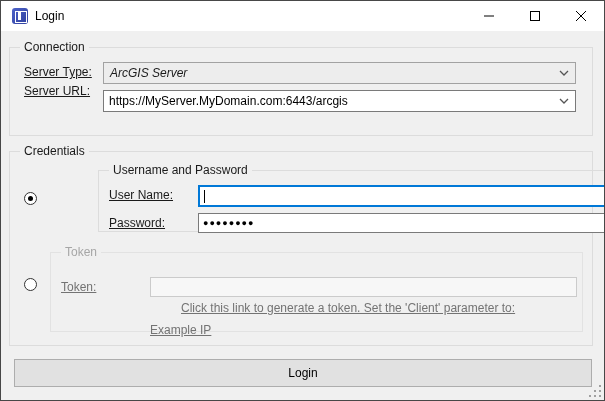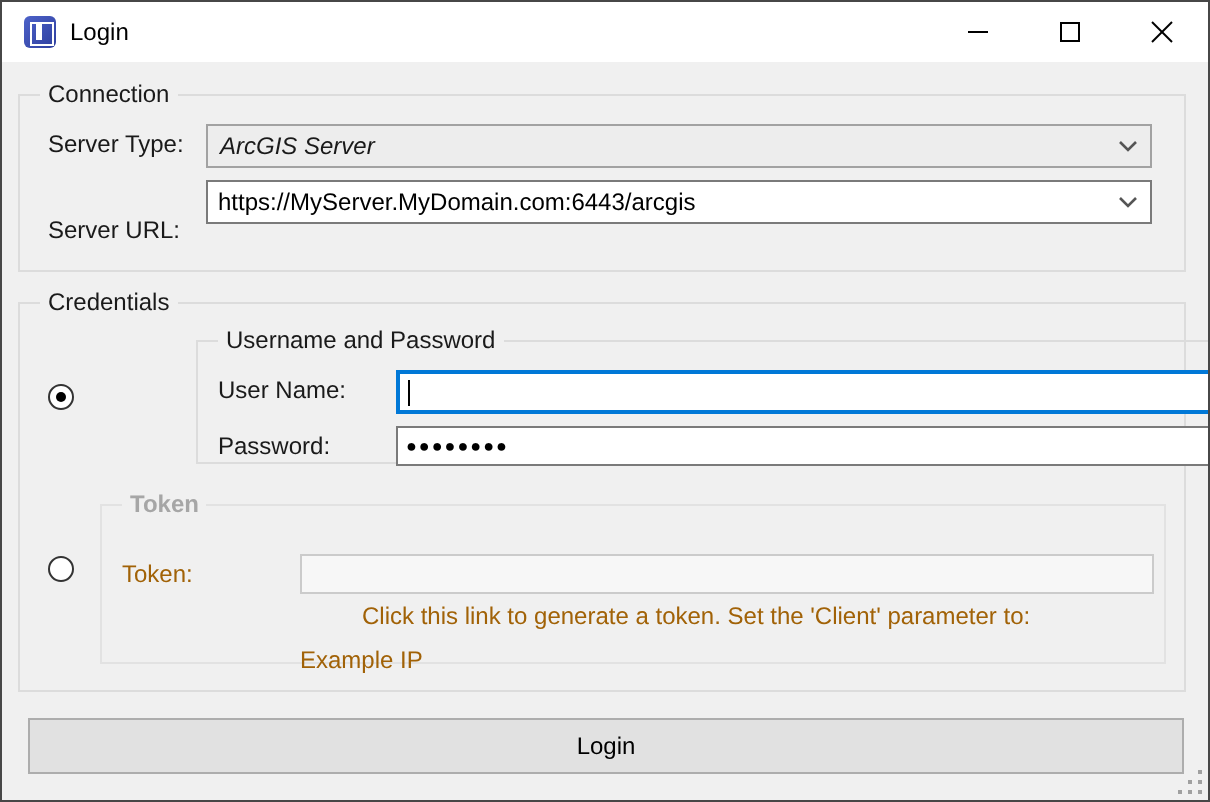--- a/index.html
+++ b/index.html
@@ -20,24 +20,24 @@
               background:#ffffff; }
   .title-text { position:absolute; left:34px; top:8px; font-size:12px; color:#000000; }
   .win-btns { position:absolute; right:0; top:0; height:30px; display:flex; }
   .win-btn { width:46px; height:30px; display:flex; align-items:center; justify-content:center; }
   .win-btn svg { display:block; }
 
   
   .groupbox { position:absolute; border:1px solid #dcdcdc;padding-left:36px; }
   .legend { position:absolute; top:-8px; left:10px; background:#f0f0f0; padding:0 4px;
             font-size:12px; color:#1a1a1a; line-height:15px; }
-  .legend.disabled { color:#a6a6a6;font-weight:bold; }
+  .legend.disabled { color:#a6a6a6; }
 
-  .lbl { position:absolute; font-size:12px; color:#1a1a1a; white-space:nowrap; }
-  .lbl.disabled { color:#a16207; }
+  .lbl { position:absolute; font-size:12px; color:#1a1a1a; white-space:nowrap;text-decoration:underline; }
+  .lbl.disabled { color:#737373; }
 
   
   .combo { position:absolute; height:22px; border:1px solid #a2a2a2; background:#ededed;
            display:flex; align-items:center; padding-left:6px; cursor:default; }
   .combo .chevron { position:absolute; right:6px; top:6px; }
 
   .combo-edit { position:absolute; height:22px; border:1px solid #7a7a7a; background:#ffffff; }
   .combo-edit input { position:absolute; left:0; top:0; width:calc(100% - 20px); height:100%;
            border:none; outline:none; background:transparent; font:12px "Liberation Sans",sans-serif;
            padding-left:5px; color:#000; }
@@ -99,21 +99,21 @@
     <span class="legend">Connection</span>
 
     <span class="lbl" style="left:14px; top:17px;">Server Type:</span>
     <div class="combo" style="left:93px; top:14px; width:473px;font-style:italic;">
       <span>ArcGIS Server</span>
       <svg class="chevron" width="10" height="8" viewBox="0 0 10 8">
         <polyline points="1,2 5,6 9,2" fill="none" stroke="#555" stroke-width="1.3"></polyline>
       </svg>
     </div>
 
-    <span class="lbl" style="left:14px; top:60px;">Server URL:</span>
+    <span class="lbl" style="left:14px; top:36px;">Server URL:</span>
     <div class="combo-edit" style="left:93px; top:42px; width:473px;">
       <input type="text" value="https://MyServer.MyDomain.com:6443/arcgis" style="">
       <svg class="chevron" width="10" height="8" viewBox="0 0 10 8">
         <polyline points="1,2 5,6 9,2" fill="none" stroke="#555" stroke-width="1.3"></polyline>
       </svg>
     </div>
 
   </div>
 
   <div class="groupbox" style="left:8px; top:150px; width:584px; height:195px;">

